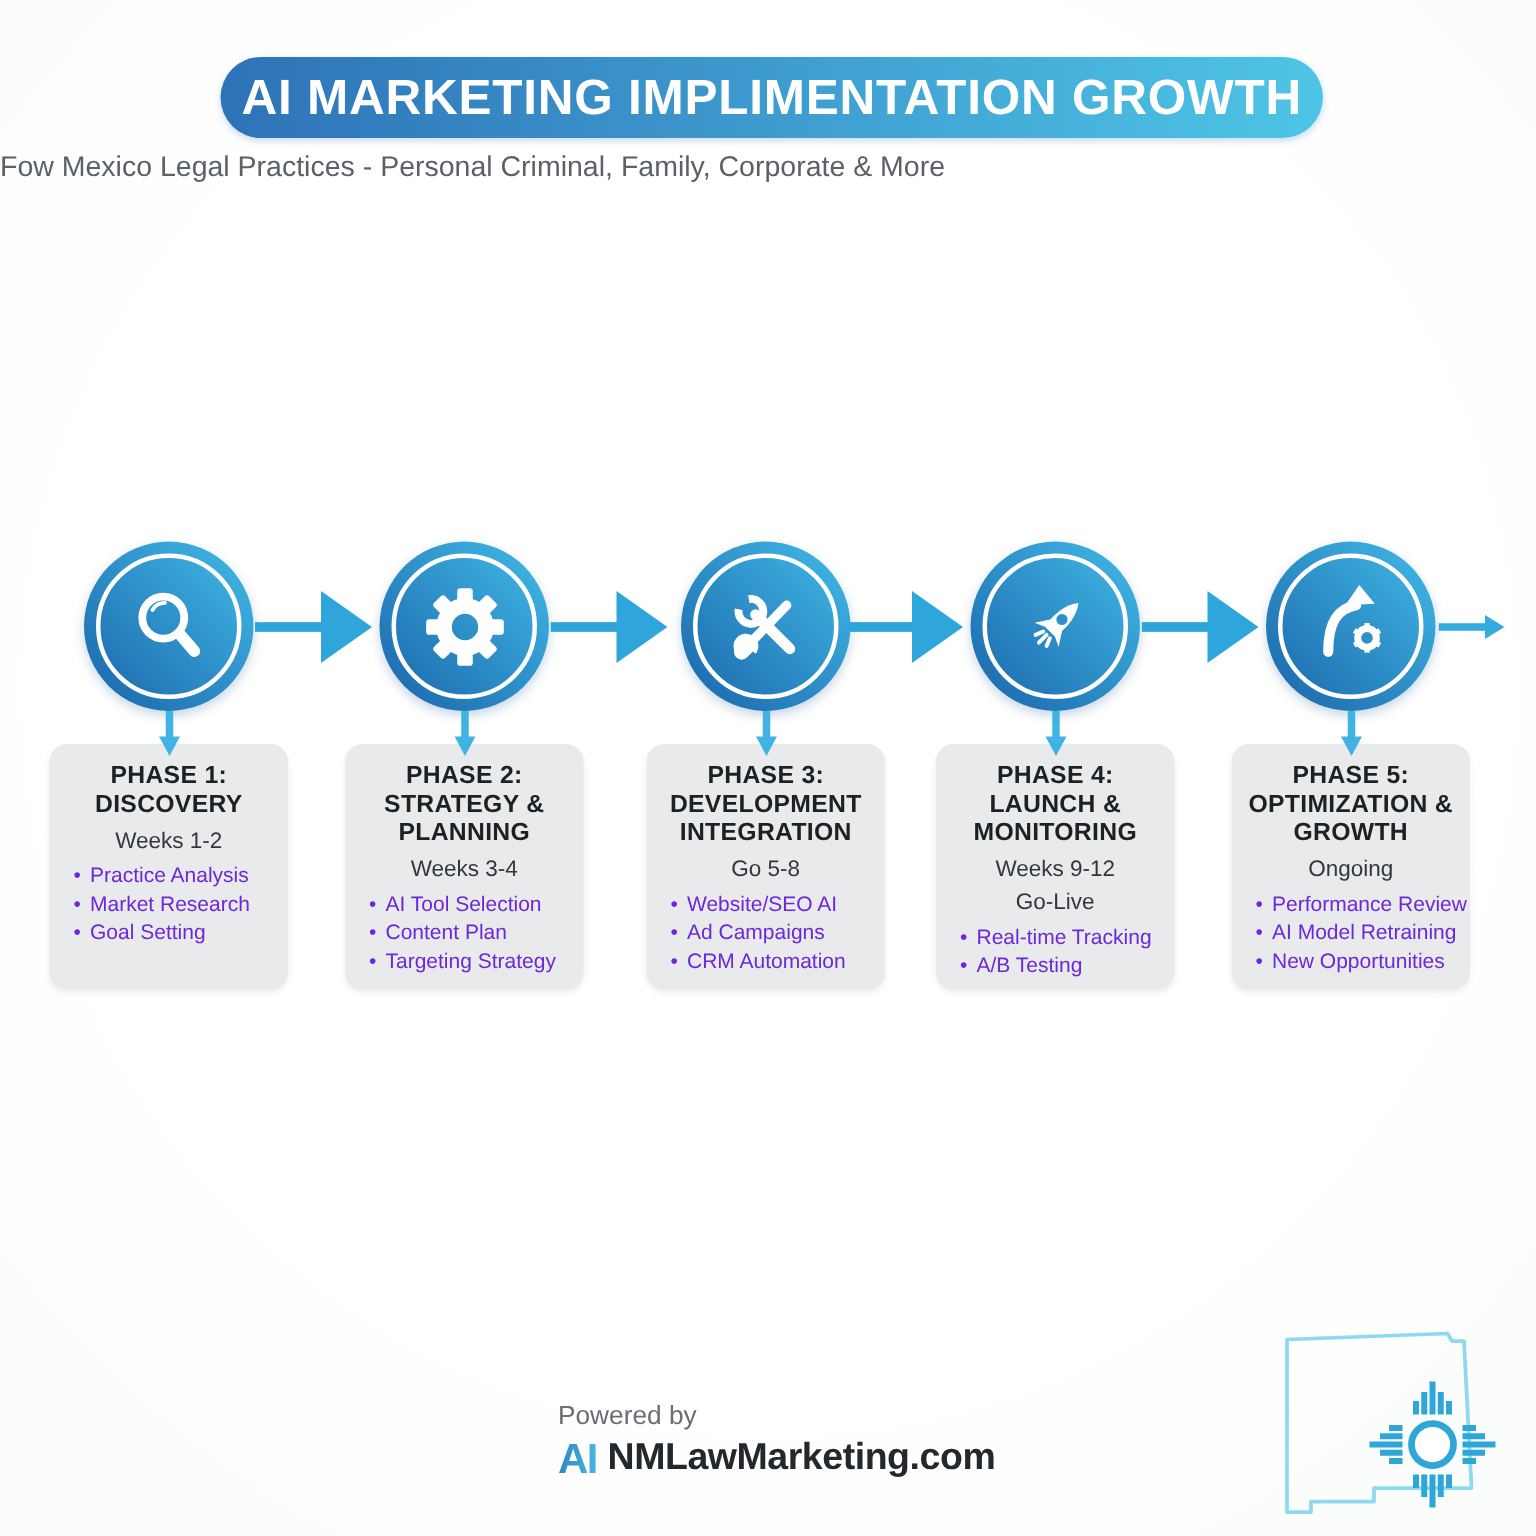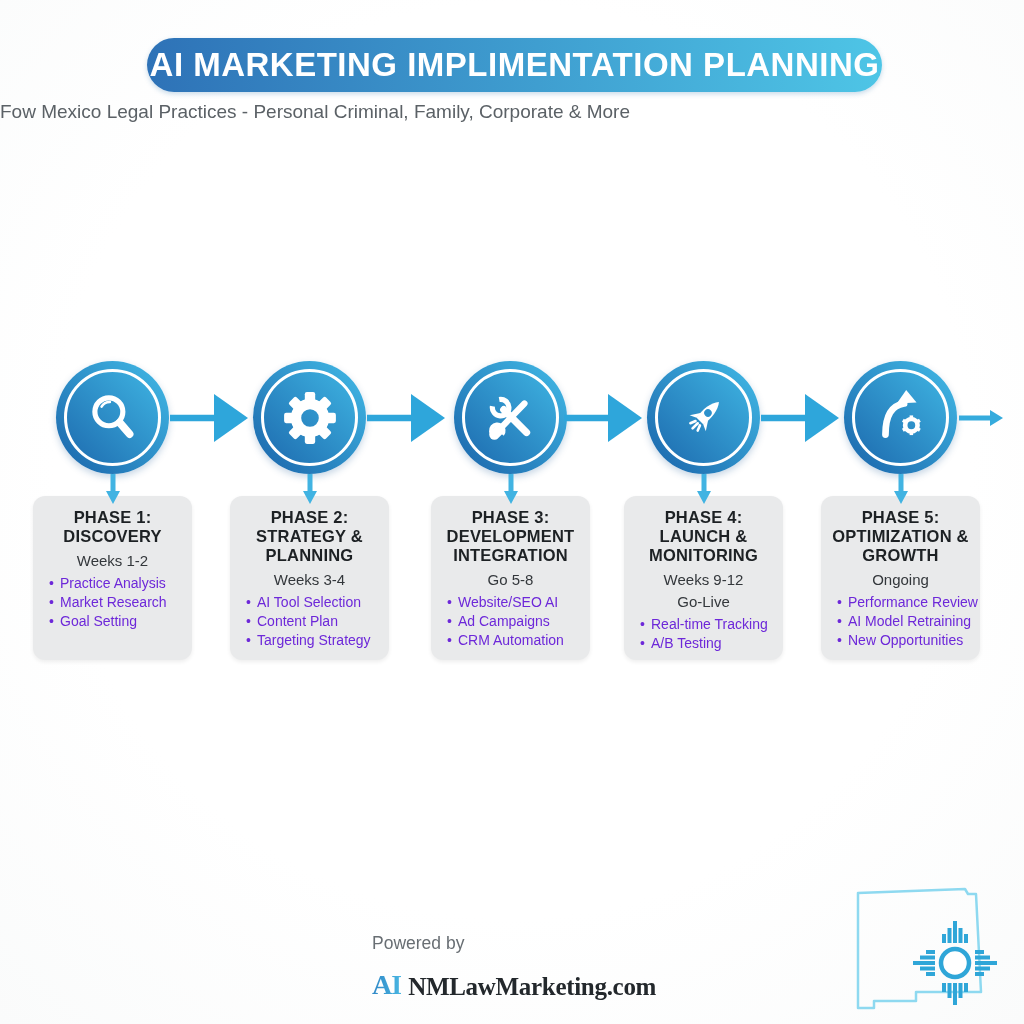--- a/index.html
+++ b/index.html
@@ -37,35 +37,35 @@
   .bullets .mark { display:inline-block; width:11px; }
 
   
   .flow-arrow { position:absolute; top:392px; }
   .a0{left:170px}.a1{left:367px}.a2{left:564px}.a3{left:761px}
   .final-arrow { position:absolute; left:959px; top:406px; }
 
   
   .footer { position:absolute; left:372px; top:933px; }
   .powered { font-size:17.5px; color:#686e73; }
-  .logo-row { margin-top:15px; display:flex; align-items:flex-end;font-family:Liberation Serif, serif; }
+  .logo-row { margin-top:3px; display:flex; align-items:flex-start; }
   .logo-ai { font-size:28px; font-weight:800;
     background:linear-gradient(to right,#2f87c6,#49b6e2);
     -webkit-background-clip:text; background-clip:text; color:transparent; letter-spacing:-1px; }
   .logo-text { font-size:25px; font-weight:600; color:#23282c; margin-left:7px; letter-spacing:-.3px; }
 
   .nm-graphic { position:absolute; left:848px; top:878px; }
 </style>
 </head>
 <body>
 
 <div class="canvas">
 
   <div class="title-pill">
-    <span>AI MARKETING IMPLIMENTATION PLANNING</span>
+    <span>AI MARKETING IMPLIMENTATION GROWTH</span>
   </div>
   <div class="subtitle">Fow Mexico Legal Practices - Personal Criminal, Family, Corporate &amp; More</div>
 
   <div class="phase p0">
     <div class="circle">
       <div class="ring">
         <svg width="58" height="58" viewBox="0 0 56 56">
           <circle cx="24" cy="22" r="13.5" fill="none" stroke="#fff" stroke-width="5"></circle>
           <path d="M17,17 A9,9 0 0 1 25,12.5" fill="none" stroke="#fff" stroke-width="2.5" stroke-linecap="round"></path>
           <line x1="34.5" y1="32.5" x2="44" y2="43.5" stroke="#fff" stroke-width="7.5" stroke-linecap="round"></line>

